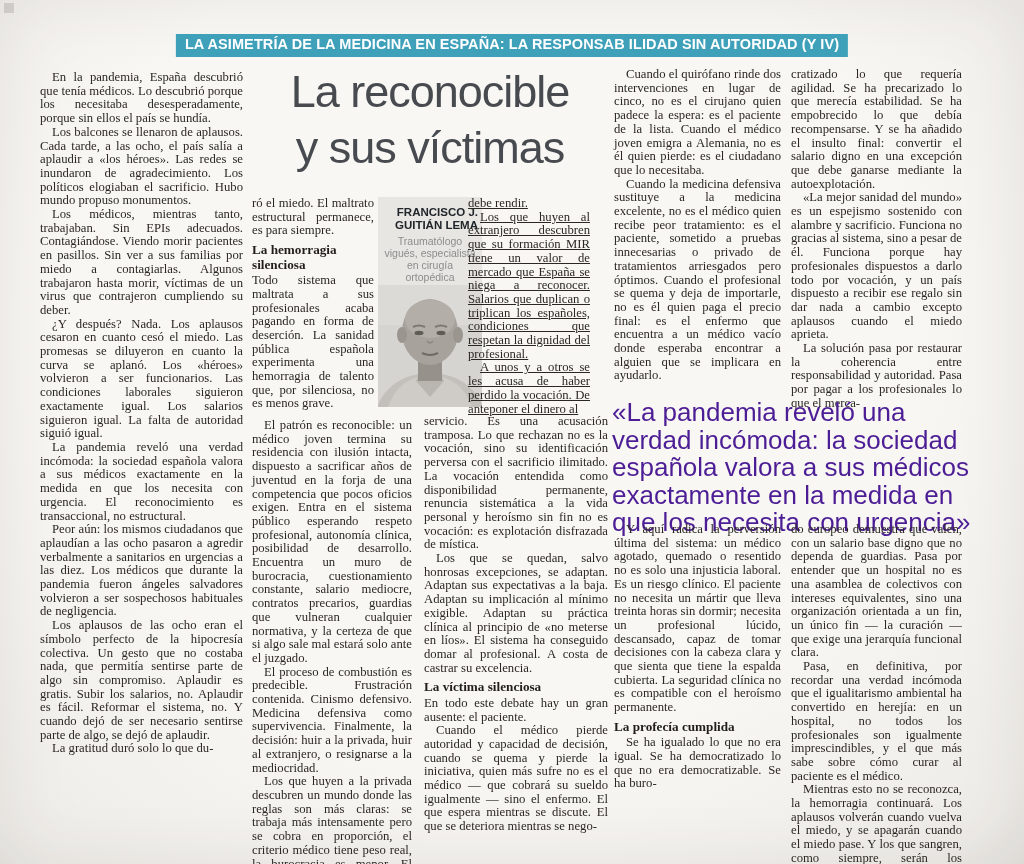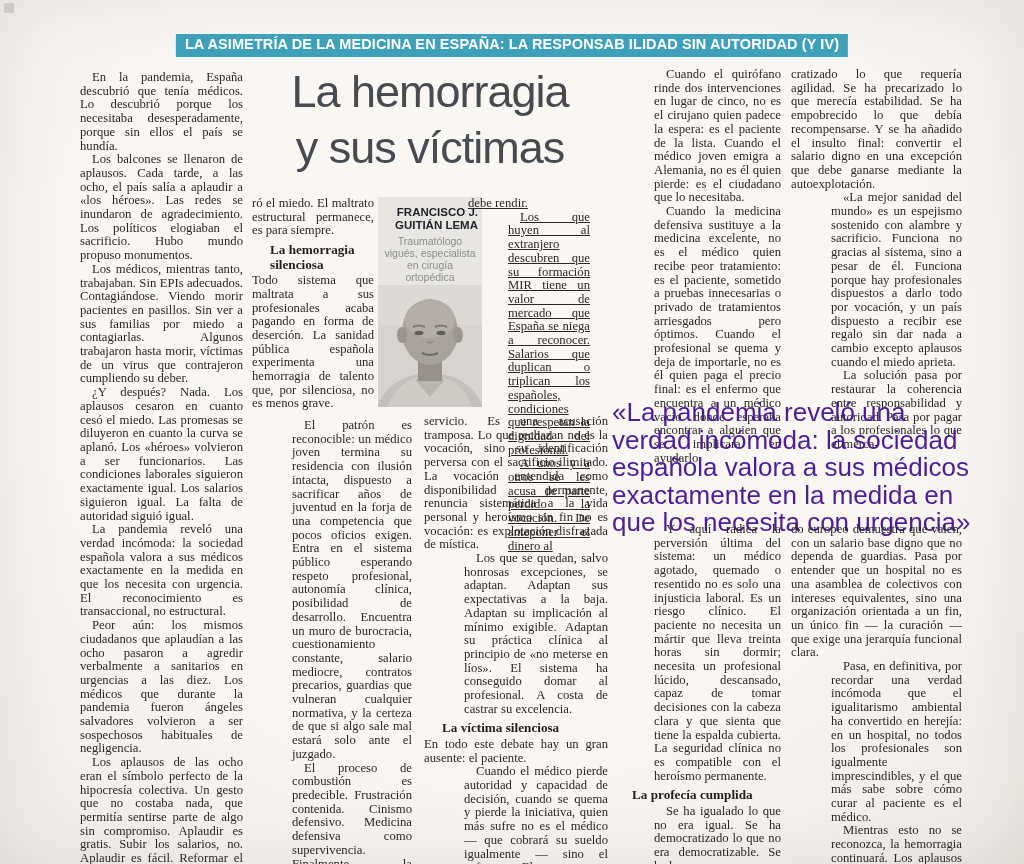--- a/index.html
+++ b/index.html
@@ -29,23 +29,23 @@
   }
 
   
   .bodycol{
     position:absolute;
     font-family:"Liberation Serif","DejaVu Serif",serif;
     font-size:12.7px;line-height:13.7px;color:#2b2823;
     text-align:justify;
   }
   .bodycol p{margin:0;}
-  .bodycol p.ind{text-indent:12px;margin-left:40px;}
+  .bodycol p.ind{text-indent:12px;}
   .bodycol h3{
-    font-size:13.2px;line-height:14.5px;margin:5px 18px 2px;
+    font-size:13.2px;line-height:14.5px;margin:5px 0 2px;
     font-weight:700;color:#211e1a;text-align:left;
   }
   #col1 {left:40px; top:71px; width:203px;}
   #col2a{left:252px;top:197px;width:122px;}
   #col3a{left:468px;top:197px;width:122px;text-decoration:underline;}
   #col2b{left:252px;top:419px;width:160px;}
   #col3b{left:424px;top:415px;width:184px;}
   #col4t{left:614px;top:68px; width:167px;}
   #col5t{left:791px;top:68px; width:171px;}
   #col4b{left:614px;top:523px;width:167px;}
@@ -79,21 +79,21 @@
 </style>
 </head>
 <body>
 
 <div id="page">
   <div class="scan-mark"></div>
 
   <div id="kicker">LA ASIMETRÍA DE LA MEDICINA EN ESPAÑA: LA RESPONSAB ILIDAD SIN AUTORIDAD (Y IV)</div>
 
   <div id="headline">
-    <span>La hemorragia</span><br>
+    <span>La reconocible</span><br>
     <span>y sus víctimas</span>
   </div>
 
   <div id="col1" class="bodycol">
       <p class="ind">En la pandemia, España descubrió que tenía médicos. Lo descubrió porque los necesitaba desesperadamente, porque sin ellos el país se hundía.</p>
       <p class="ind">Los balcones se llenaron de aplausos. Cada tarde, a las ocho, el país salía a aplaudir a «los héroes». Las redes se inundaron de agradecimiento. Los políticos elogiaban el sacrificio. Hubo mundo propuso monumentos.</p>
       <p class="ind">Los médicos, mientras tanto, trabajaban. Sin EPIs adecuados. Contagiándose. Viendo morir pacientes en pasillos. Sin ver a sus familias por miedo a contagiarlas. Algunos trabajaron hasta morir, víctimas de un virus que contrajeron cumpliendo su deber.</p>
       <p class="ind">¿Y después? Nada. Los aplausos cesaron en cuanto cesó el miedo. Las promesas se diluyeron en cuanto la curva se aplanó. Los «héroes» volvieron a ser funcionarios. Las condiciones laborales siguieron exactamente igual. Los salarios siguieron igual. La falta de autoridad siguió igual.</p>
       <p class="ind">La pandemia reveló una verdad incómoda: la sociedad española valora a sus médicos exactamente en la medida en que los necesita con urgencia. El reconocimiento es transaccional, no estructural.</p>
       <p class="ind">Peor aún: los mismos ciudadanos que aplaudían a las ocho pasaron a agredir verbalmente a sanitarios en urgencias a las diez. Los médicos que durante la pandemia fueron ángeles salvadores volvieron a ser sospechosos habituales de negligencia.</p>
@@ -127,21 +127,21 @@
         <path d="M57 42 Q63 39 69 42" stroke="#7d7872" stroke-width="2" fill="none"></path>
         <path d="M49 56 Q52 60 55 56" stroke="#8d8882" stroke-width="1.5" fill="none"></path>
         <path d="M44 68 Q52 72 60 68" stroke="#6e6a65" stroke-width="2" fill="none"></path>
       </svg>
     </div>
   </div>
 
   <div id="col3a" class="bodycol">
       <p class="">debe rendir.</p>
       <p class="ind">Los que huyen al extranjero descubren que su formación MIR tiene un valor de mercado que España se niega a reconocer. Salarios que duplican o triplican los españoles, condiciones que respetan la dignidad del profesional.</p>
-      <p class="ind">A unos y a otros se les acusa de parte perdido la vocación. De anteponer el dinero al</p>
+      <p class="ind">A unos y a otros se les acusa de haber perdido la vocación. De anteponer el dinero al</p>
     </div>
   <div id="col2b" class="bodycol">
       <p class="ind">El patrón es reconocible: un médico joven termina su residencia con ilusión intacta, dispuesto a sacrificar años de juventud en la forja de una competencia que pocos oficios exigen. Entra en el sistema público esperando respeto profesional, autonomía clínica, posibilidad de desarrollo. Encuentra un muro de burocracia, cuestionamiento constante, salario mediocre, contratos precarios, guardias que vulneran cualquier normativa, y la certeza de que si algo sale mal estará solo ante el juzgado.</p>
       <p class="ind">El proceso de combustión es predecible. Frustración contenida. Cinismo defensivo. Medicina defensiva como supervivencia. Finalmente, la decisión: huir a la privada, huir al extranjero, o resignarse a la mediocridad.</p>
       <p class="ind">Los que huyen a la privada descubren un mundo donde las reglas son más claras: se trabaja más intensamente pero se cobra en proporción, el criterio médico tiene peso real, la burocracia es menor. El quirófano rinde lo que</p>
     </div>
   <div id="col3b" class="bodycol">
       <p class="">servicio. Es una acusación tramposa. Lo que rechazan no es la vocación, sino su identificación perversa con el sacrificio ilimitado. La vocación entendida como disponibilidad permanente, renuncia sistemática a la vida personal y heroísmo sin fin no es vocación: es explotación disfrazada de mística.</p>
       <p class="ind">Los que se quedan, salvo honrosas excepciones, se adaptan. Adaptan sus expectativas a la baja. Adaptan su implicación al mínimo exigible. Adaptan su práctica clínica al principio de «no meterse en líos». El sistema ha conseguido domar al profesional. A costa de castrar su excelencia.</p>
       <h3>La víctima silenciosa</h3>

